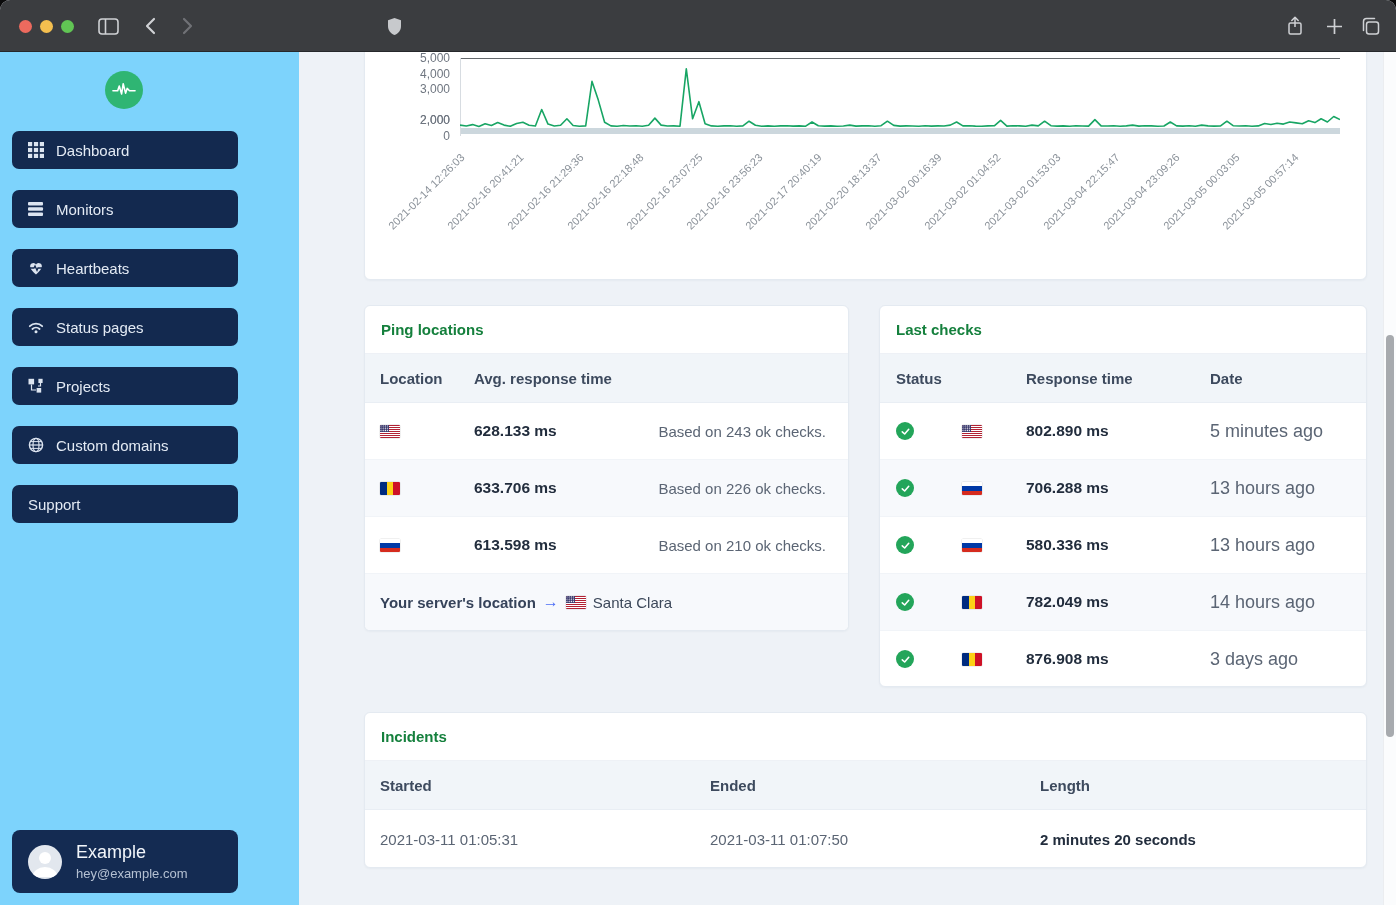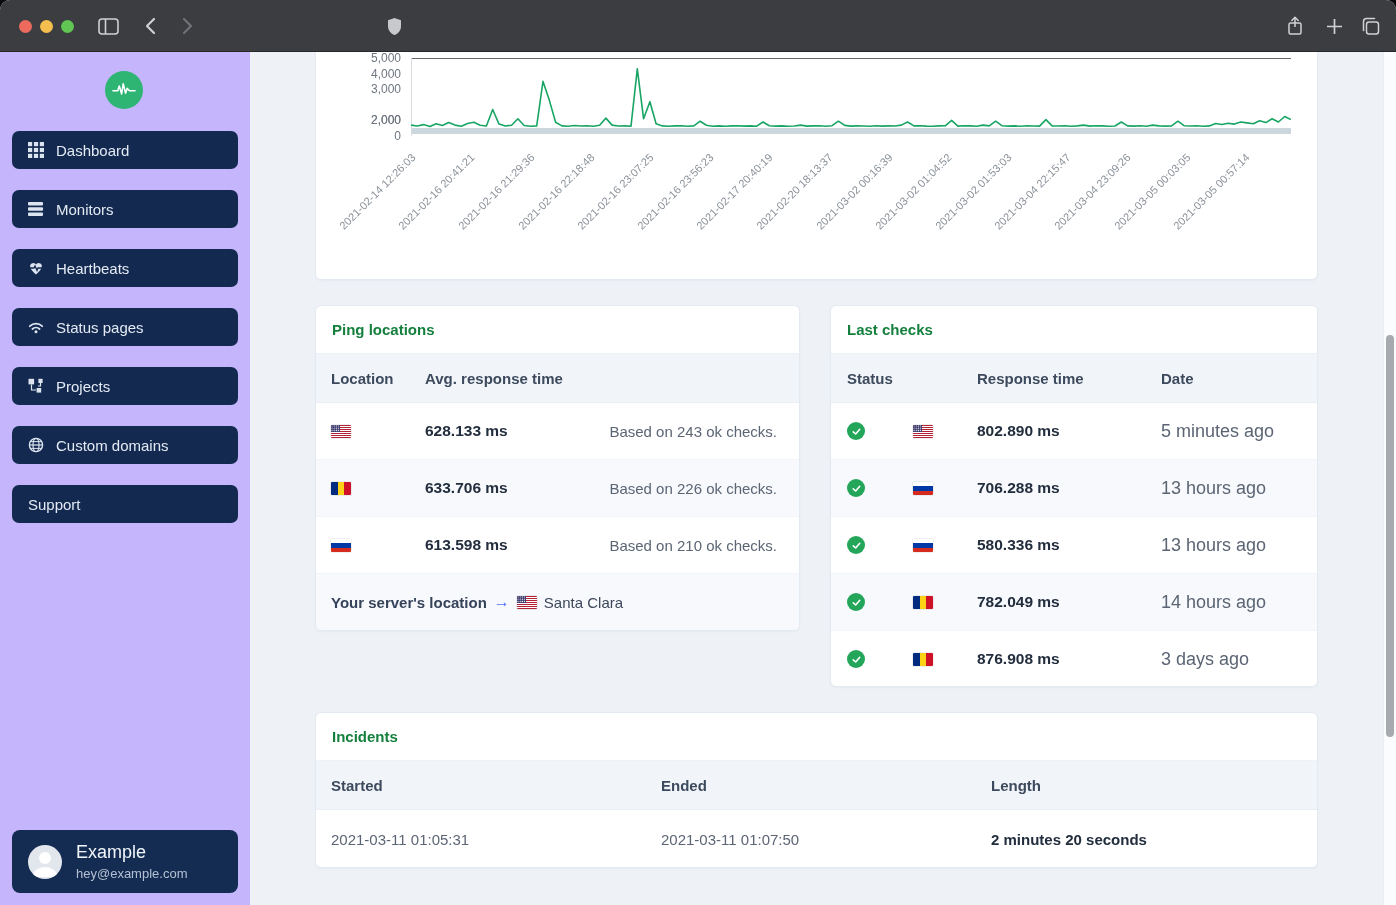--- a/index.html
+++ b/index.html
@@ -14,21 +14,21 @@
   .light.yellow { left:40px;  background:#f4bf4f; }
   .light.green  { left:61px;  background:#61c554; }
   .chrome-ico { position:absolute; top:14px; width:24px; height:24px; display:flex; align-items:center; justify-content:center; color:#cfd1d4; background:none; border:none; }
   .chrome-ico.dim { color:#707276; }
   .urlbar { position:absolute; left:413px; top:11px; width:566px; height:30px; border-radius:7px; background:#4d4f53; display:flex; align-items:center; justify-content:center;margin-top:45px; }
   .url-text { color:#e8e9eb; font-size:13px; }
   .reload { position:absolute; right:8px; top:5px; width:20px; height:20px; color:#cfd1d4; }
 
   
   .app { position:absolute; left:0; top:52px; right:0; bottom:0; display:flex; }
-  .sidebar { position:relative; width:250px; background:#c4b5fd; flex:none; }
+  .sidebar { position:relative; width:299px; background:#7dd3fc; flex:none; }
   .logo { position:absolute; left:105px; top:19px; width:38px; height:38px; border-radius:50%; background:#2fb573; display:flex; align-items:center; justify-content:center; }
   .nav { position:absolute; left:0; top:79px; width:250px; }
   .nav-item { display:flex; align-items:center; gap:12px; height:38px; margin:0 12px 21px 12px; padding:0 16px; border-radius:7px; background:#13294f; color:#e3eaf4; font-size:15px; cursor:pointer; }
   .nav-icon { width:16px; height:16px; flex:none; color:#dce4f0; }
   .user-card { position:absolute; left:12px; bottom:12px; width:226px; height:63px; border-radius:8px; background:#142b52; display:flex; align-items:center; gap:14px; padding-left:16px; cursor:pointer; }
   .avatar { width:34px; height:34px; border-radius:50%; background:#e2e7ee; overflow:hidden; flex:none; }
   .user-name { color:#f2f6fb; font-size:18px; font-weight:400; margin-bottom:3px; }
   .user-email { color:#b4c0d2; font-size:13px; }
 
   .main { position:relative; flex:1; background:#eef2f7; overflow:hidden; }

